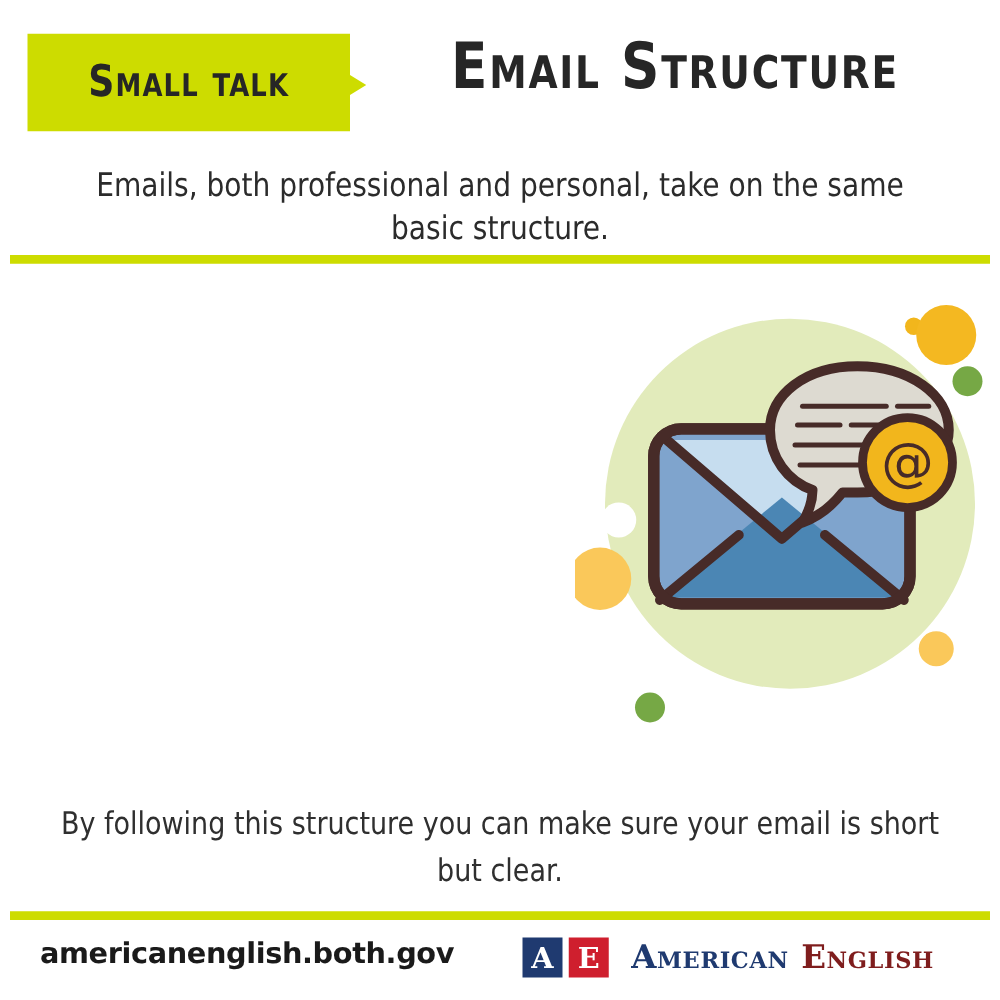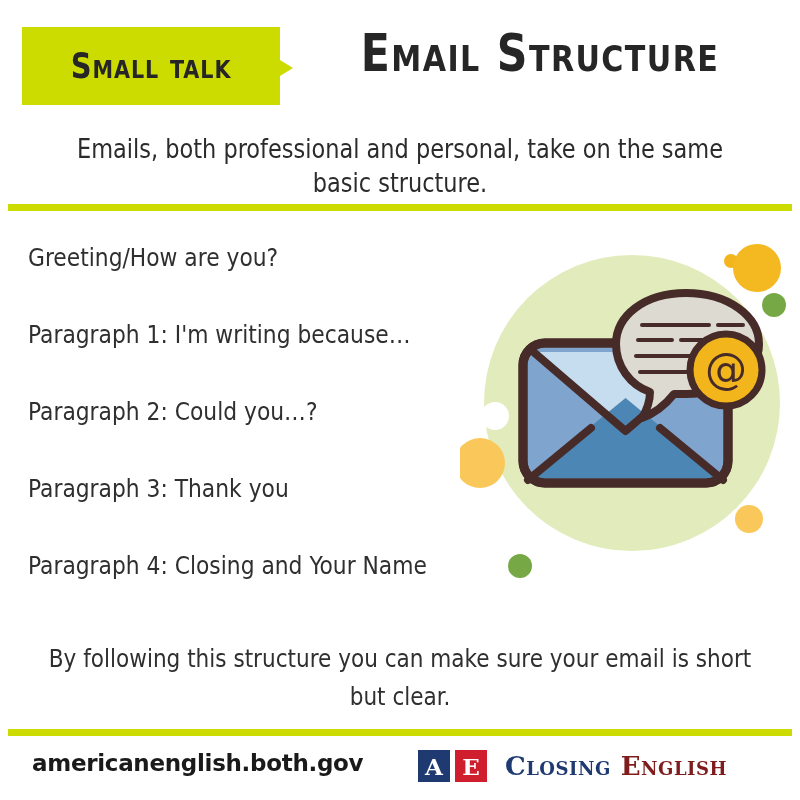--- a/index.html
+++ b/index.html
@@ -190,27 +190,20 @@
     <div class="badge-label">Small talk</div>
   </div>
   <div class="badge-pointer"></div>
 
   <div class="main-title">Email Structure</div>
 
   <div class="subtitle">Emails, both professional and personal, take on the same basic structure.</div>
 
   <div class="rule rule-top"></div>
 
-  <div class="list">
-    <div class="list-item">Greeting/How are you?</div>
-    <div class="list-item">Paragraph 1: I'm writing because…</div>
-    <div class="list-item">Paragraph 2: Could you…?</div>
-    <div class="list-item">Paragraph 3: Thank you</div>
-    <div class="list-item">Paragraph 4: Closing and Your Name</div>
-  </div>
 
   <div class="illustration">
     <svg width="340" height="365" viewBox="0 0 340 365" xmlns="http://www.w3.org/2000/svg">
 
       <circle cx="172" cy="175" r="148" fill="#e2ebbb"></circle>
 
       <circle cx="271" cy="33" r="7" fill="#f2b61c"></circle>
       <circle cx="297" cy="40" r="24" fill="#f4b821"></circle>
       <circle cx="314" cy="77" r="12" fill="#76a845"></circle>
       <circle cx="35" cy="188" r="14" fill="#ffffff"></circle>
@@ -260,17 +253,17 @@
   <div class="closing">By following this structure you can make sure your email is short but clear.</div>
 
   <div class="rule rule-bottom"></div>
 
   <div class="footer-url">americanenglish.both.gov</div>
 
   <div class="logo">
     <div class="logo-tile logo-tile-a">A</div>
     <div class="logo-tile logo-tile-e">E</div>
     <div class="logo-words">
-      <span class="logo-word-american">Closing</span><span class="logo-word-english">English</span>
+      <span class="logo-word-american">American</span><span class="logo-word-english">English</span>
     </div>
   </div>
 
 </div>
 
 </body></html>

